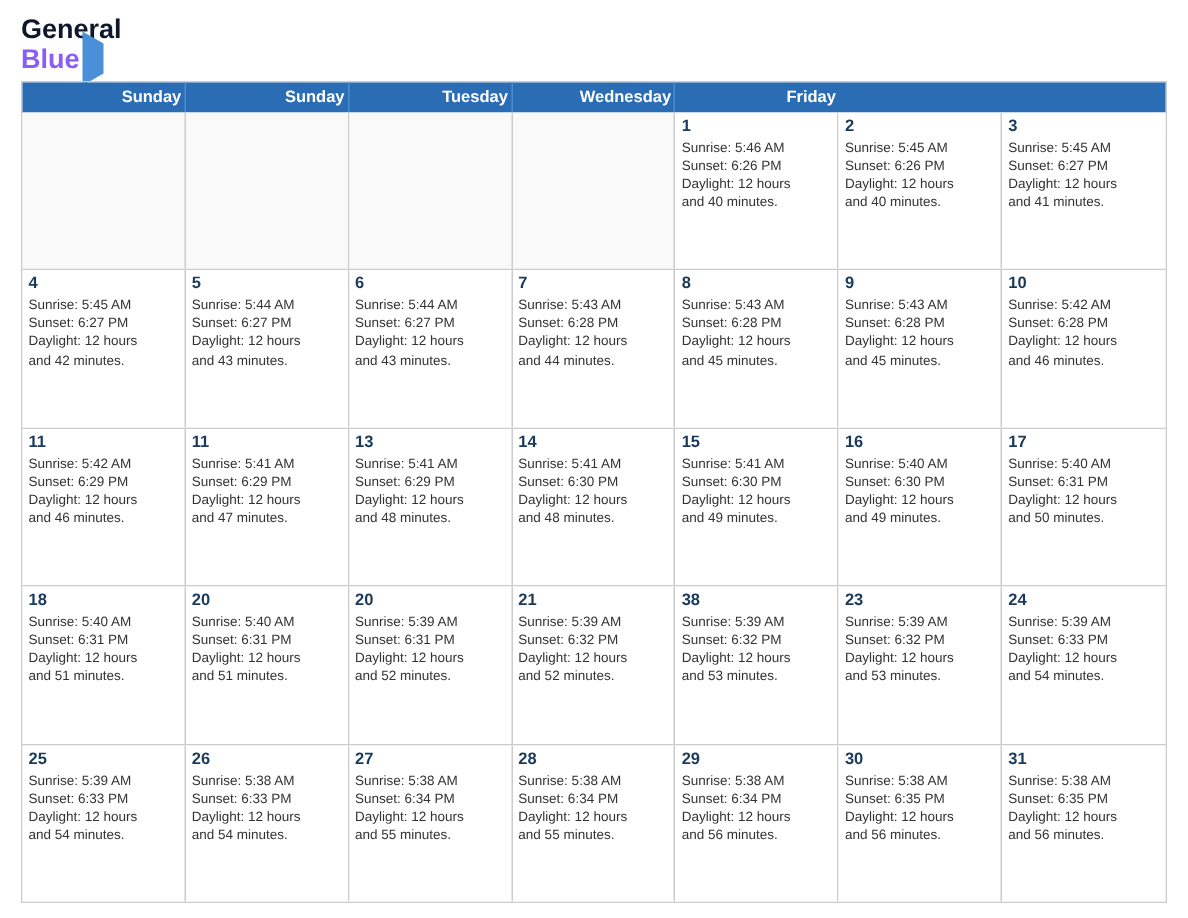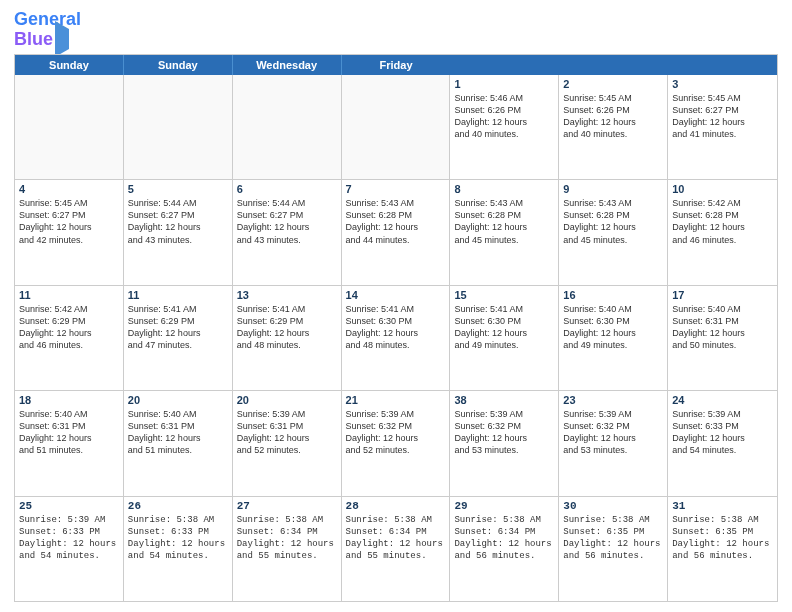--- a/index.html
+++ b/index.html
@@ -28,21 +28,21 @@
       flex-direction: column;
       align-items: flex-start;
     }
     .logo-text {
       font-size: 18px;
       font-weight: bold;
       color: #1a3a5c;
       line-height: 1.1;
     }
     .logo-text span {
-      color: #3b82f6;
+      color: #0f172a;
     }
     .logo-blue-triangle {
       width: 0;
       height: 0;
       border-top: 8px solid transparent;
       border-bottom: 8px solid transparent;
       border-left: 14px solid #4a90d9;
       margin-left: 2px;
     }
     .title-block {
@@ -67,37 +67,37 @@
     }
     .cal-header-row {
       display: grid;
       grid-template-columns: repeat(7, 1fr);
       background: #2a6db5;
     }
     .cal-header-cell {
       color: #fff;
       font-size: 11px;
       font-weight: bold;
-      text-align: center;
+      text-align: right;
       padding: 4px 2px;
       border-right: 1px solid #4a8fd0;
     }
     .cal-header-cell:last-child { border-right: none; }
     .cal-body {
       flex: 1;
       display: flex;
       flex-direction: column;
     }
     .cal-week {
       display: grid;
       grid-template-columns: repeat(7, 1fr);
       flex: 1;
       border-bottom: 1px solid #ccc;
     }
-    .cal-week:last-child { border-bottom: none; font-family: Liberation Mono, monospace; }
+    .cal-week:last-child { border-bottom: none; }
     .cal-cell {
       border-right: 1px solid #ccc;
       padding: 3px 4px;
       font-size: 9.2px;
       color: #333;
       background: #fff;
       vertical-align: top;
     }
     .cal-cell:last-child { border-right: none; }
     .cal-cell.empty { background: #f9f9f9; }
@@ -128,20 +128,21 @@
     <div class="title-block">
       <div class="month-title"></div>
       <div class="location-title"></div>
     </div>
   </div>
 
   <div class="calendar">
     <div class="cal-header-row">
     <div class="cal-header-cell">Sunday</div>
         <div class="cal-header-cell">Sunday</div>
+        <div class="cal-header-cell">Tuesday</div>
         <div class="cal-header-cell">Wednesday</div>
         <div class="cal-header-cell">Friday</div>
       </div>
     <div class="cal-body">
     <div class="cal-week">
           <div class="cal-cell empty"></div>
           <div class="cal-cell empty"></div>
           <div class="cal-cell empty"></div>
           <div class="cal-cell empty"></div>
           <div class="cal-cell">

